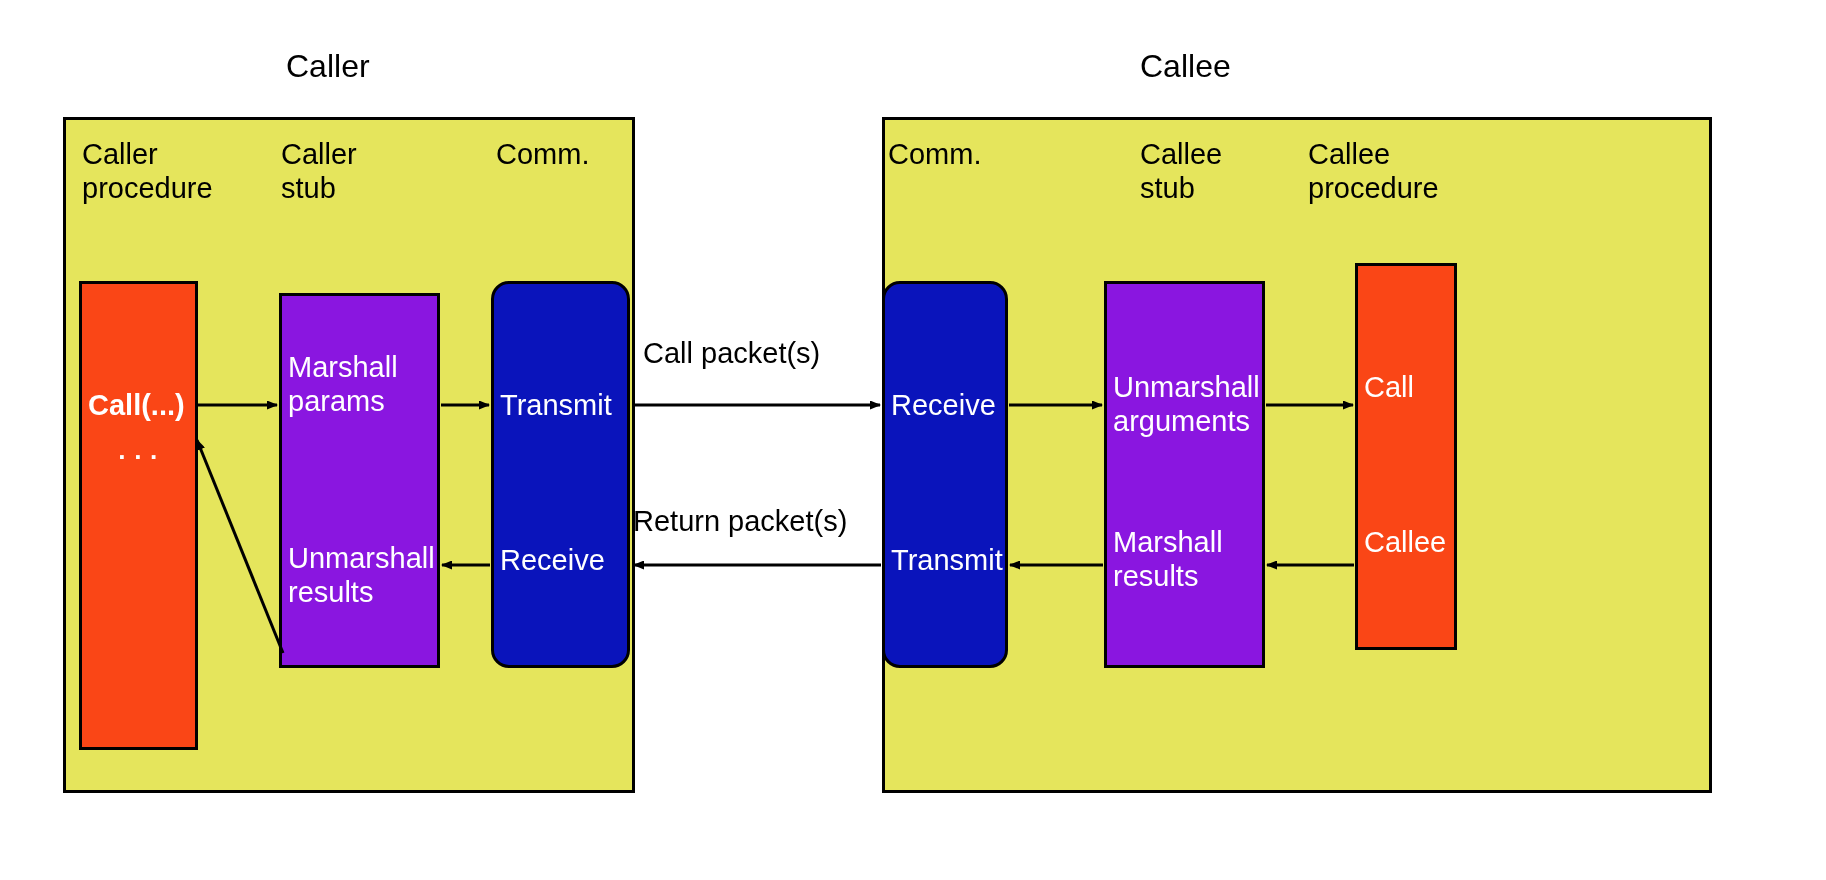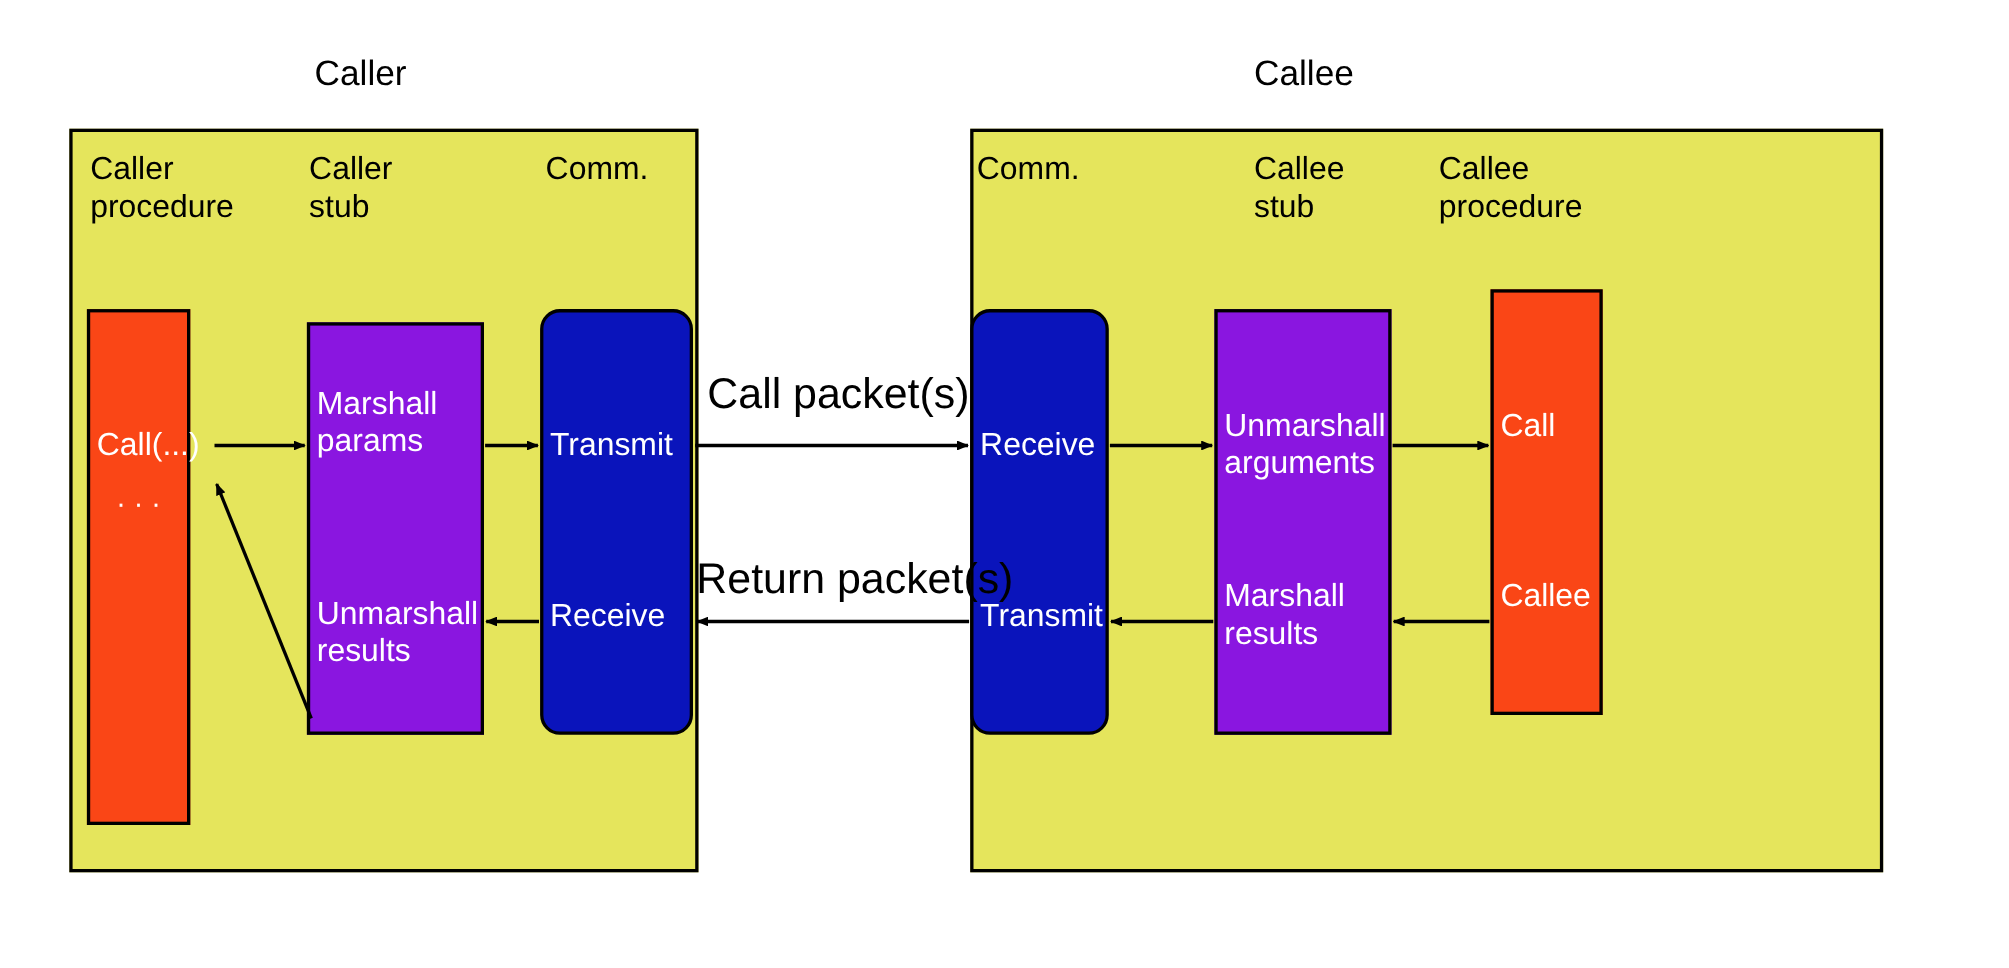--- a/index.html
+++ b/index.html
@@ -19,42 +19,42 @@
   .blk.purple{background:#8a16e0;}
   .blk.blue{background:#0a14bb;border-radius:18px;}
 
   .blk .txt{position:absolute;white-space:pre-line;left:6px;}
   .txt.t-top{}
   .txt.t-mid{}
 
   .dots{position:absolute;left:50%;transform:translateX(-50%);
         color:#ffffff;font-size:26px;line-height:30px;text-align:center;}
 
-  .arrowlbl{position:absolute;font-size:39px;color:#000;white-space:nowrap;}
+  .arrowlbl{position:absolute;font-size:29px;color:#000;white-space:nowrap;}
 
   svg.overlay{position:absolute;left:0;top:0;width:1826px;height:880px;
               pointer-events:none;overflow:visible;}
 </style>
 </head>
 <body>
 
 <div class="stage">
 
   <div class="title" style="left:286px;top:48px;">Caller</div>
   <div class="title" style="left:1140px;top:48px;">Callee</div>
 
   <div class="panel" style="left:63px;top:117px;width:572px;height:676px;"></div>
 
   <div class="col-label" style="left:82px;top:137px;">Caller
 procedure</div>
   <div class="col-label" style="left:281px;top:137px;">Caller
 stub</div>
   <div class="col-label" style="left:496px;top:137px;">Comm.</div>
 
-  <div class="blk red" style="left:79px;top:281px;width:94px;height:469px;">
+  <div class="blk red" style="left:79px;top:281px;width:119px;height:469px;font-weight:bold;">
     <div class="txt t-mid" style="top:104px;">Call(...)</div>
     <div class="dots" style="top:158px;">·
 ·
 ·</div>
   </div>
 
   <div class="blk purple" style="left:279px;top:293px;width:161px;height:375px;">
     <div class="txt t-top" style="top:54px;">Marshall
 params</div>
     <div class="txt" style="top:245px;">Unmarshall

